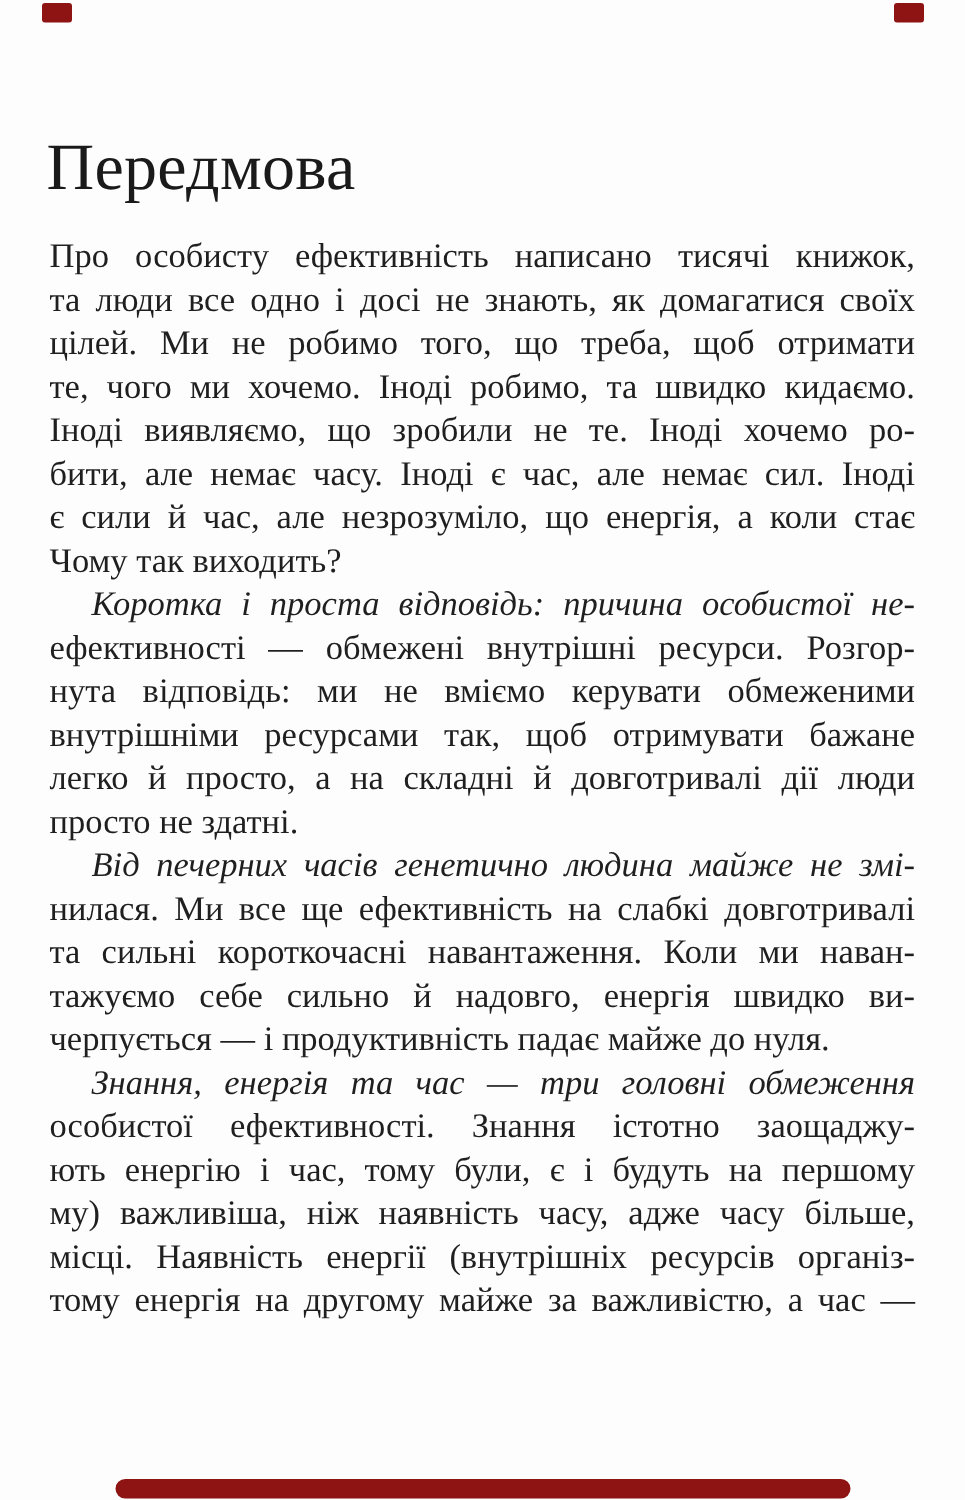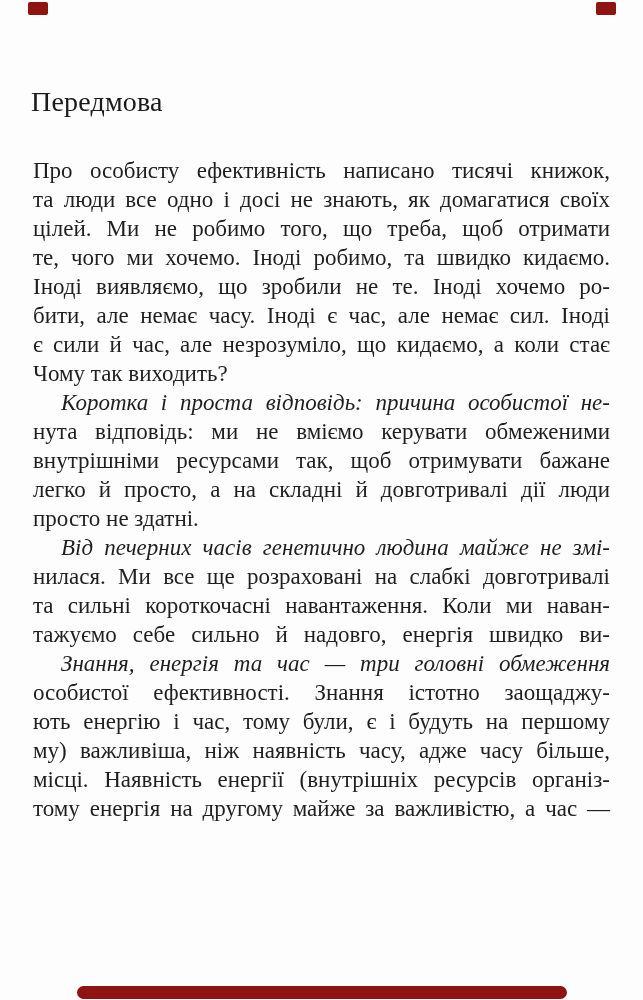--- a/index.html
+++ b/index.html
@@ -10,21 +10,21 @@
     overflow: hidden;
   }
   .page {
     position: relative;
     width: 643px; height: 1000px;
     background: #fdfdfd;
   }
   .chapter-title {
     position: absolute;
     left: 31px; top: 72px;
-    font-size: 28px;
+    font-size: 44px;
     font-weight: 400;
     color: #1a1a1a;
     letter-spacing: 0.2px;
     margin-top: 14px;
   }
   .body-text {
     position: absolute;
     left: 33px; top: 156px;
     width: 577px;
     font-size: 23px;
@@ -61,31 +61,33 @@
 
   <h1 class="chapter-title">Передмова</h1>
 
   <div class="body-text">
       <div class="line">Про особисту ефективність написано тисячі книжок,</div>
       <div class="line">та люди все одно і досі не знають, як домагатися своїх</div>
       <div class="line">цілей. Ми не робимо того, що треба, щоб отримати</div>
       <div class="line">те, чого ми хочемо. Іноді робимо, та швидко кидаємо.</div>
       <div class="line">Іноді виявляємо, що зробили не те. Іноді хочемо ро-</div>
       <div class="line">бити, але немає часу. Іноді є час, але немає сил. Іноді</div>
-      <div class="line">є сили й час, але незрозуміло, що кидаємо, а коли стає</div>
+      <div class="line">є сили й час, але незрозуміло, що енергія, а коли стає</div>
       <div class="line last">Чому так виходить?</div>
       <div class="line indent">Коротка і проста відповідь: причина особистої не-</div>
+      <div class="line">ефективності — обмежені внутрішні ресурси. Розгор-</div>
       <div class="line">нута відповідь: ми не вміємо керувати обмеженими</div>
       <div class="line">внутрішніми ресурсами так, щоб отримувати бажане</div>
       <div class="line">легко й просто, а на складні й довготривалі дії люди</div>
       <div class="line last">просто не здатні.</div>
       <div class="line indent">Від печерних часів генетично людина майже не змі-</div>
-      <div class="line">нилася. Ми все ще розраховані на слабкі довготривалі</div>
+      <div class="line">нилася. Ми все ще ефективність на слабкі довготривалі</div>
       <div class="line">та сильні короткочасні навантаження. Коли ми наван-</div>
       <div class="line">тажуємо себе сильно й надовго, енергія швидко ви-</div>
+      <div class="line last">черпується — і продуктивність падає майже до нуля.</div>
       <div class="line indent">Знання, енергія та час — три головні обмеження</div>
       <div class="line">особистої ефективності. Знання істотно заощаджу-</div>
       <div class="line">ють енергію і час, тому були, є і будуть на першому</div>
       <div class="line">му) важливіша, ніж наявність часу, адже часу більше,</div>
       <div class="line">місці. Наявність енергії (внутрішніх ресурсів організ-</div>
       <div class="line">тому енергія на другому майже за важливістю, а час —</div>
     </div>
 
   <div class="ornament progress-bar accent" style="background: rgb(142, 20, 20);"></div>
 

